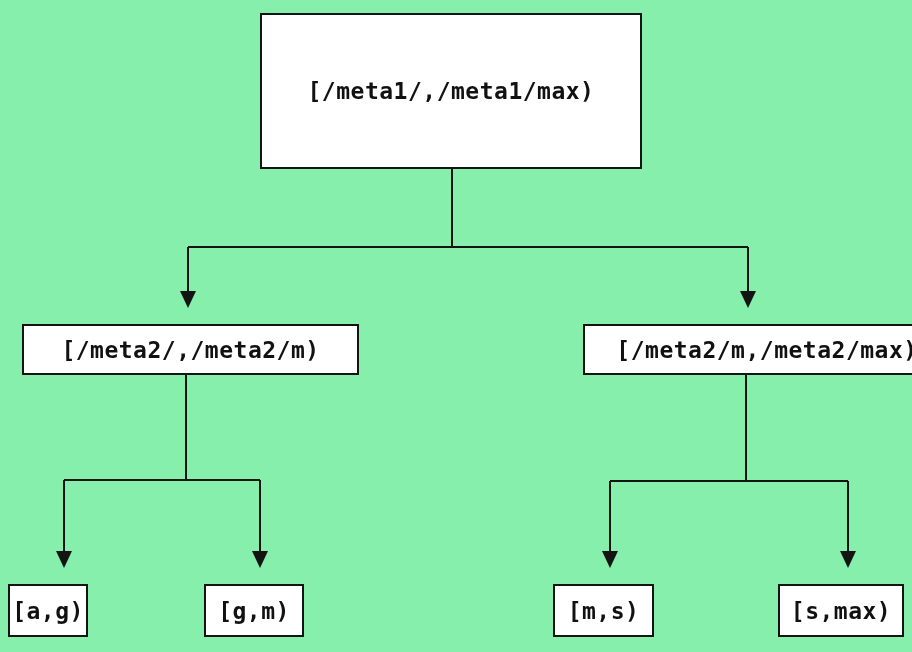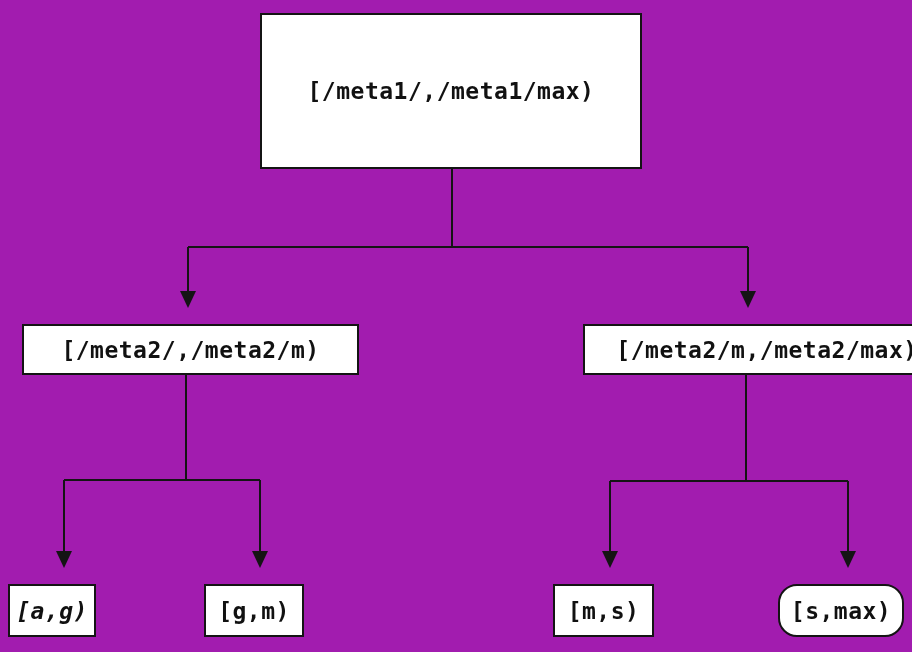--- a/index.html
+++ b/index.html
@@ -4,21 +4,21 @@
 <style>
   html, body {
     margin: 0;
     padding: 0;
     background: #ffffff;
   }
   .canvas {
     position: relative;
     width: 912px;
     height: 652px;
-    background: #a21caf;
+    background: #86efac;
     overflow: hidden;
     font-family: "DejaVu Sans Mono", "Liberation Mono", monospace;
   }
   .edges-svg {
     position: absolute;
     left: 0;
     top: 0;
     width: 912px;
     height: 652px;
     display: block;
@@ -33,24 +33,24 @@
     justify-content: center;
     color: #111111;
     font-weight: bold;
     font-size: 23px;
     letter-spacing: 0.5px;
     white-space: nowrap;
   }
   .node-root   { left: 260px; top: 13px;  width: 382px; height: 156px; }
   .node-l2a    { left: 22px;  top: 324px; width: 337px; height: 51px; text-align: right;  }
   .node-l2b    { left: 583px; top: 324px; width: 368px; height: 51px;  }
-  .node-leaf1  { left: 8px;   top: 584px; width: 88px; height: 53px; font-style: italic;  }
+  .node-leaf1  { left: 8px;   top: 584px; width: 80px; height: 53px;  }
   .node-leaf2  { left: 204px; top: 584px; width: 100px; height: 53px; text-align: center;  }
   .node-leaf3  { left: 553px; top: 584px; width: 101px; height: 53px; align-items: center;  }
-  .node-leaf4  { left: 778px; top: 584px; width: 126px; height: 53px; border-radius: 19px;  }
+  .node-leaf4  { left: 778px; top: 584px; width: 126px; height: 53px;  }
 </style>
 </head>
 <body>
 
 <div class="canvas">
 
   <svg class="edges-svg" viewBox="0 0 912 652" xmlns="http://www.w3.org/2000/svg">
     <g stroke="#141414" stroke-width="2" fill="none">
 
       <path d="M452,169 L452,247"></path>

